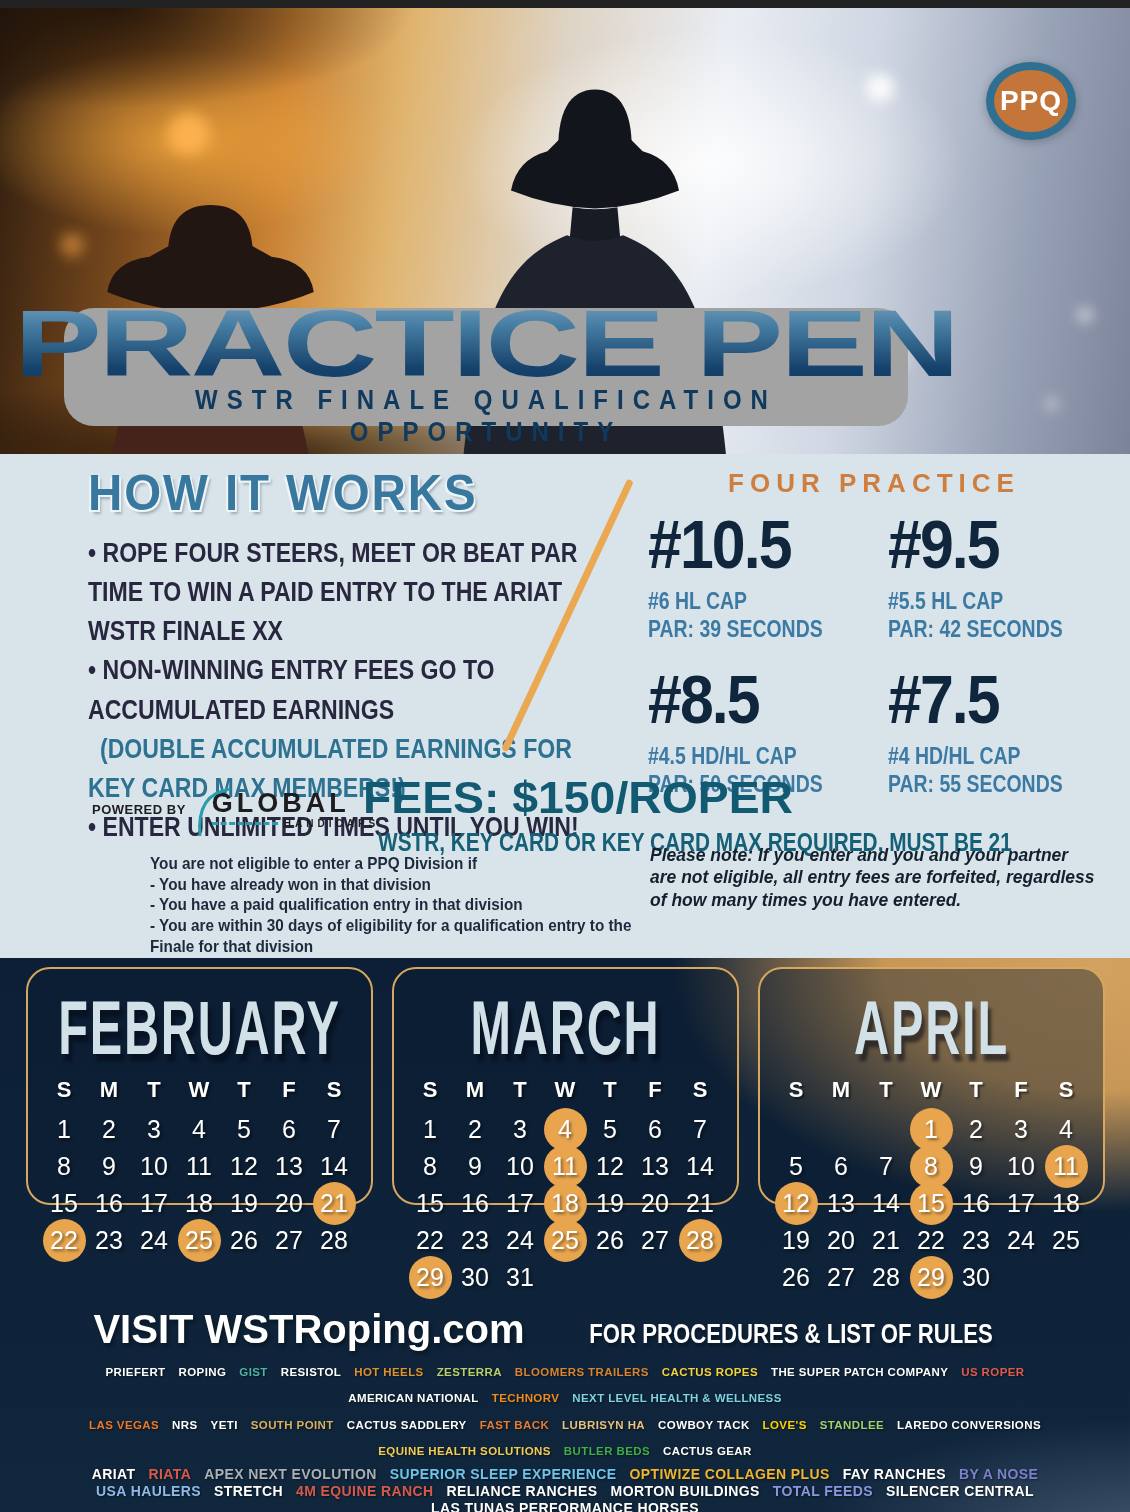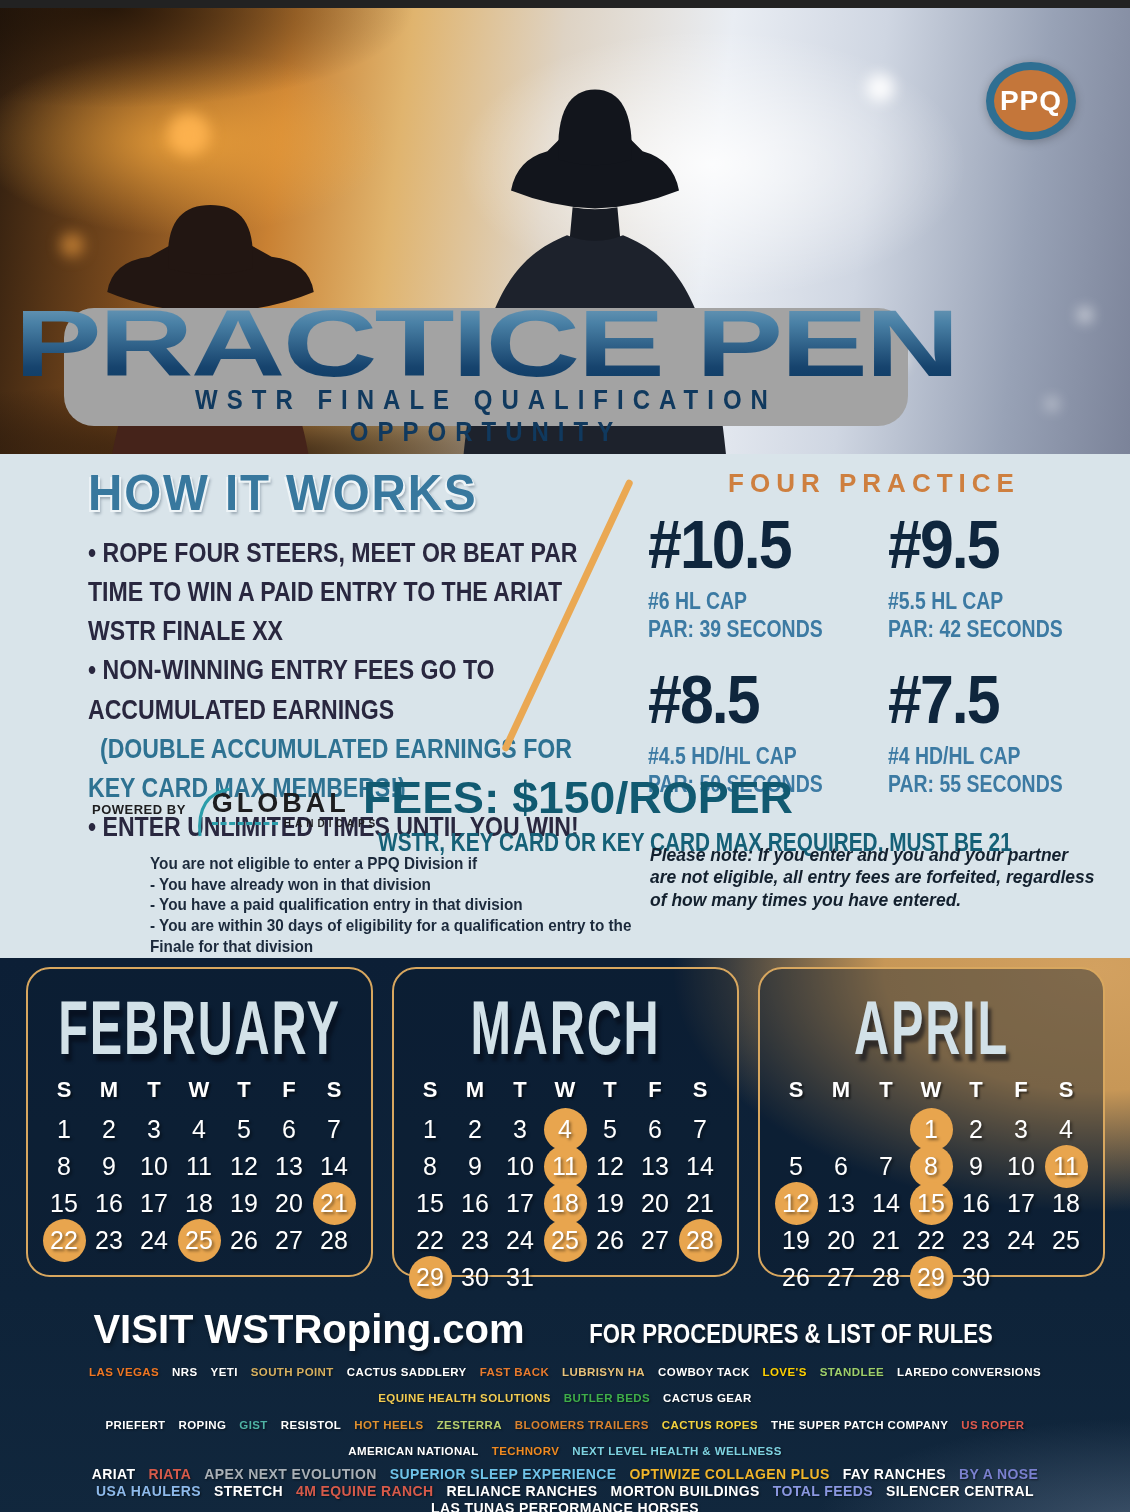--- a/index.html
+++ b/index.html
@@ -71,21 +71,21 @@
   .elig-note { position:absolute; left:650px; top:390px; width:445px; font-size:17.5px; line-height:1.28;
     color:#13202e; font-weight:700; font-style:italic; }
 
   
   .bottom { position:absolute; left:0; top:950px; width:1130px; height:562px;
     background:
       radial-gradient(ellipse 52% 60% at 97% 2%, #d3a160 0%, #c79757 36%, rgba(160,120,70,0) 72%),
       radial-gradient(ellipse 42% 28% at 102% 102%, rgba(110,130,155,.5), rgba(110,130,155,0) 72%),
       linear-gradient(180deg,#0c1f36 0%, #0e2339 60%, #11273d 100%); }
   .cal-row { position:absolute; left:0; top:9px; width:1130px; display:flex; justify-content:center; gap:19px; }
-  .cal-card { width:347px; height:310px; border:2px solid #d8a75f; border-radius:24px;
+  .cal-card { width:347px; height:238px; border:2px solid #d8a75f; border-radius:24px;
     background:rgba(12,28,48,.42); padding:20px 14px 4px; }
   .cal-title { text-align:center; color:#d2e1e8; font-weight:800; font-size:54px; letter-spacing:2px; line-height:1;
     transform:scale(.9,1.42); transform-origin:center top; text-shadow:4px 5px 3px rgba(5,10,20,.55); }
   .cal-grid { display:grid; grid-template-columns:repeat(7,1fr); margin-top:34px; }
   .cal-grid .h { color:#fff; font-weight:800; font-size:22px; text-align:center; margin-bottom:8px;
     text-shadow:2px 2px 2px rgba(0,0,0,.5); }
   .cell { height:37px; display:flex; align-items:center; justify-content:center; position:relative;
     color:#fff; font-size:25px; font-weight:500; text-shadow:2px 2px 3px rgba(0,0,0,.45); }
   .cell.hl::before { content:""; position:absolute; width:43px; height:43px; border-radius:50%; background:#e8a54e; }
   .cell span { position:relative; }
@@ -525,50 +525,50 @@
           </div>
         </div>
       </div>
 
     <div class="visit">
       <span class="visit-bold">VISIT WSTRoping.com</span>
       <span class="visit-rest">FOR PROCEDURES &amp; LIST OF RULES</span>
     </div>
 
     <div class="sponsors">
+        <div class="sprow">
+          <span class="sponsor">Priefert</span>
+          <span class="sponsor">Roping</span>
+          <span class="sponsor" style="color: rgb(79, 179, 165);">Gist</span>
+          <span class="sponsor">Resistol</span>
+          <span class="sponsor" style="color: rgb(224, 145, 47);">Hot Heels</span>
+          <span class="sponsor" style="color: rgb(184, 207, 110);">Zesterra</span>
+          <span class="sponsor" style="color: rgb(217, 130, 47);">Bloomers Trailers</span>
+          <span class="sponsor" style="color: rgb(243, 210, 62);">Cactus Ropes</span>
+          <span class="sponsor">The Super Patch Company</span>
+          <span class="sponsor" style="color: rgb(224, 90, 78);">US Roper</span>
+          <span class="sponsor">American National</span>
+          <span class="sponsor" style="color: rgb(240, 138, 33);">TechnoRV</span>
+          <span class="sponsor" style="color: rgb(126, 211, 226);">Next Level Health &amp; Wellness</span>
+        </div>
         <div class="sprow">
           <span class="sponsor" style="color: rgb(239, 118, 34);">Las Vegas</span>
           <span class="sponsor">NRS</span>
           <span class="sponsor">YETI</span>
           <span class="sponsor" style="color: rgb(216, 177, 95);">South Point</span>
           <span class="sponsor">Cactus Saddlery</span>
           <span class="sponsor" style="color: rgb(232, 123, 46);">Fast Back</span>
           <span class="sponsor" style="color: rgb(232, 194, 122);">LubriSyn HA</span>
           <span class="sponsor">Cowboy Tack</span>
           <span class="sponsor" style="color: rgb(255, 209, 0);">Love's</span>
           <span class="sponsor" style="color: rgb(159, 208, 106);">Standlee</span>
           <span class="sponsor">Laredo Conversions</span>
           <span class="sponsor" style="color: rgb(242, 204, 82);">Equine Health Solutions</span>
           <span class="sponsor" style="color: rgb(63, 174, 73);">Butler Beds</span>
           <span class="sponsor">Cactus Gear</span>
-        </div>
-        <div class="sprow">
-          <span class="sponsor">Priefert</span>
-          <span class="sponsor">Roping</span>
-          <span class="sponsor" style="color: rgb(79, 179, 165);">Gist</span>
-          <span class="sponsor">Resistol</span>
-          <span class="sponsor" style="color: rgb(224, 145, 47);">Hot Heels</span>
-          <span class="sponsor" style="color: rgb(184, 207, 110);">Zesterra</span>
-          <span class="sponsor" style="color: rgb(217, 130, 47);">Bloomers Trailers</span>
-          <span class="sponsor" style="color: rgb(243, 210, 62);">Cactus Ropes</span>
-          <span class="sponsor">The Super Patch Company</span>
-          <span class="sponsor" style="color: rgb(224, 90, 78);">US Roper</span>
-          <span class="sponsor">American National</span>
-          <span class="sponsor" style="color: rgb(240, 138, 33);">TechnoRV</span>
-          <span class="sponsor" style="color: rgb(126, 211, 226);">Next Level Health &amp; Wellness</span>
         </div>
         <div class="sprow small">
           <span class="sponsor">Ariat</span>
           <span class="sponsor" style="color: rgb(214, 90, 74);">Riata</span>
           <span class="sponsor" style="color: rgb(169, 176, 182);">Apex Next Evolution</span>
           <span class="sponsor" style="color: rgb(111, 195, 232);">Superior Sleep Experience</span>
           <span class="sponsor" style="color: rgb(240, 181, 42);">Optiwize Collagen Plus</span>
           <span class="sponsor">Fay Ranches</span>
           <span class="sponsor" style="color: rgb(122, 128, 207);">By A Nose</span>
           <span class="sponsor" style="color: rgb(141, 185, 234);">USA Haulers</span>

